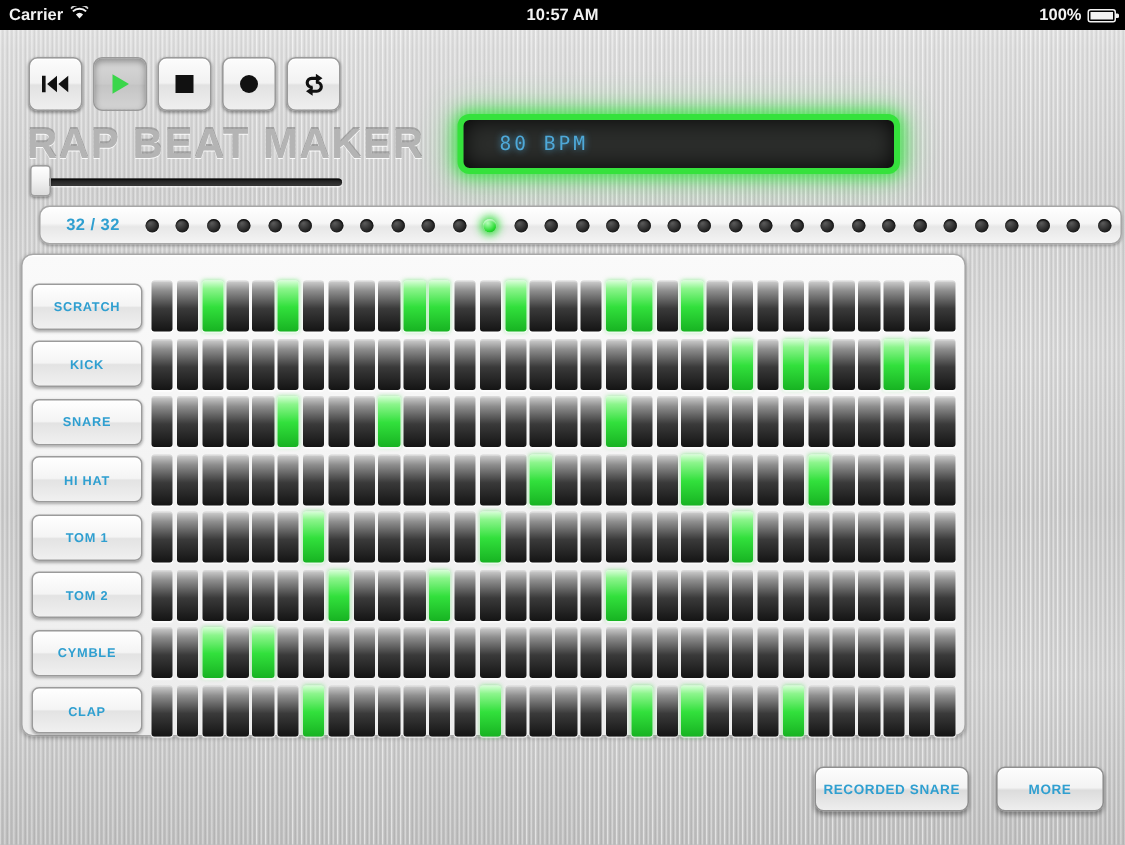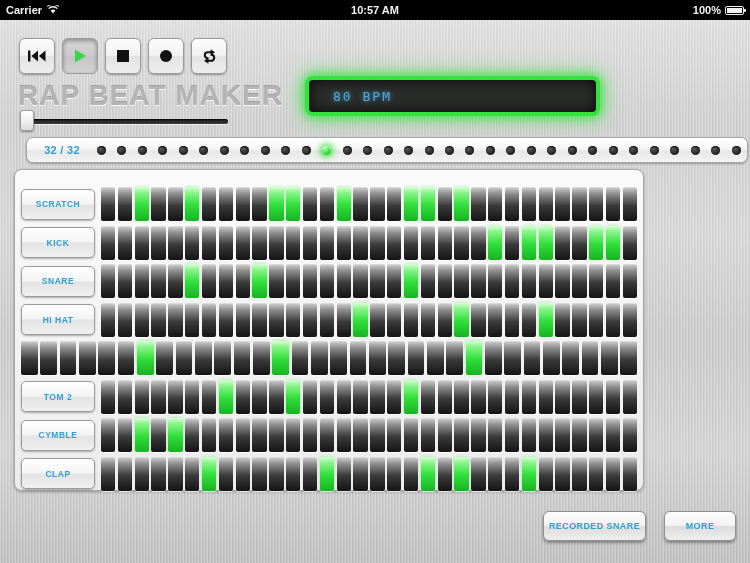--- a/index.html
+++ b/index.html
@@ -501,20 +501,21 @@
           <div class="cell"></div>
           <div class="cell on"></div>
           <div class="cell"></div>
           <div class="cell"></div>
           <div class="cell"></div>
           <div class="cell"></div>
           <div class="cell"></div>
         </div>
       </div>
       <div class="track-row">
+        <div class="track-label">TOM 1</div>
         <div class="steps">
           <div class="cell"></div>
           <div class="cell"></div>
           <div class="cell"></div>
           <div class="cell"></div>
           <div class="cell"></div>
           <div class="cell"></div>
           <div class="cell on"></div>
           <div class="cell"></div>
           <div class="cell"></div>

